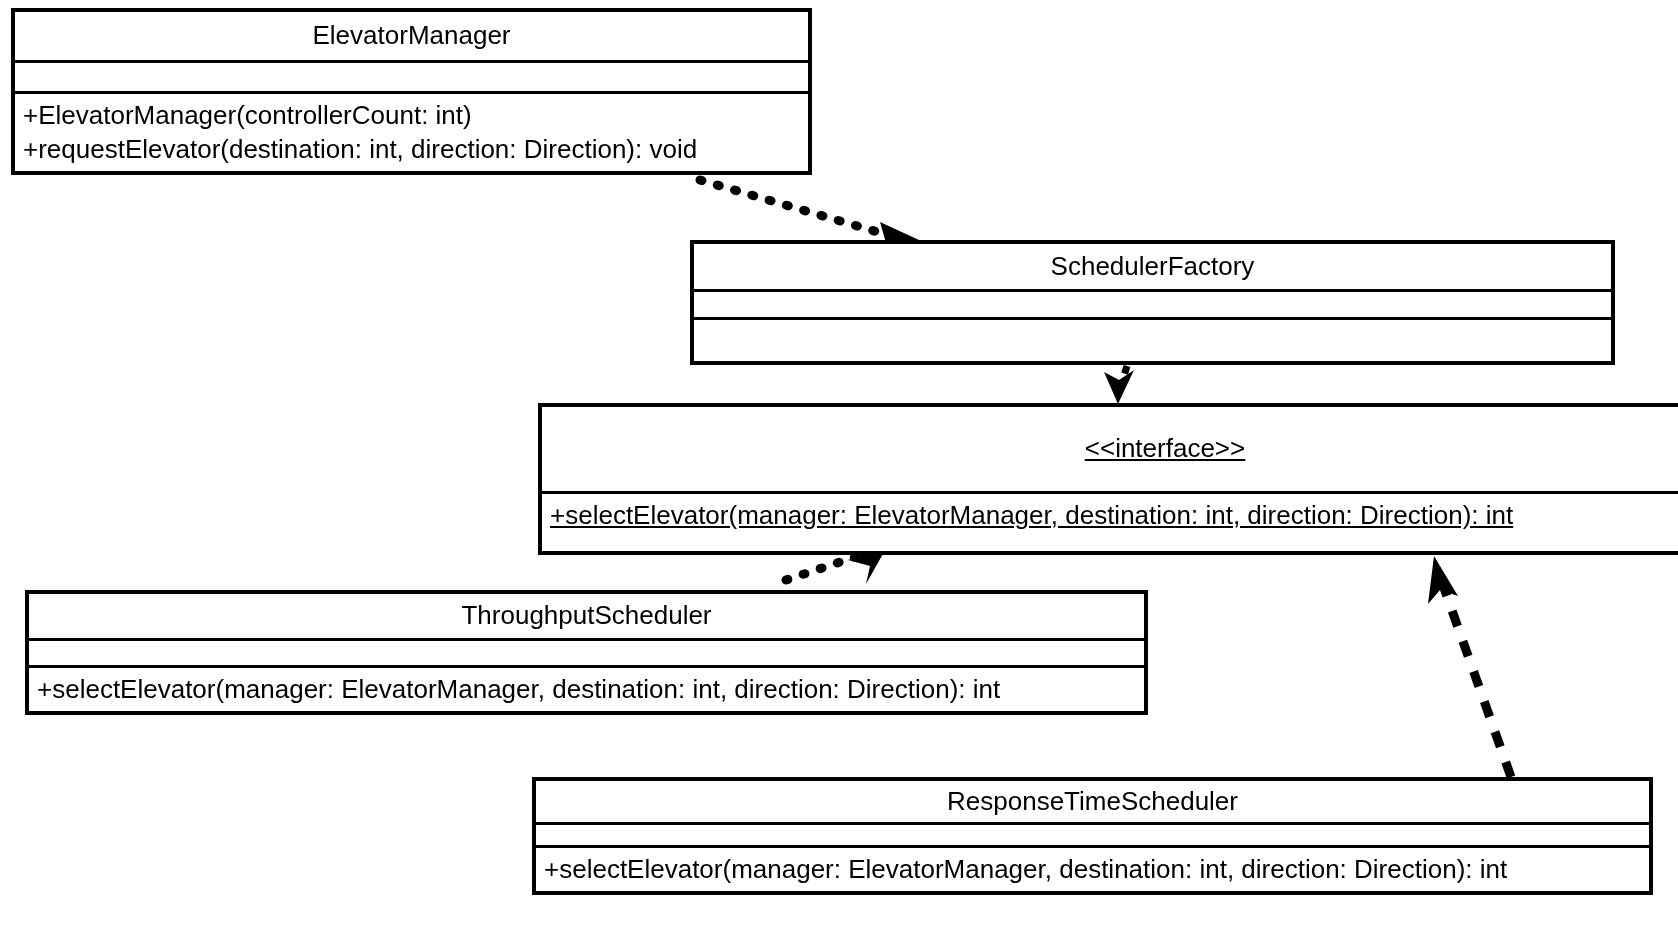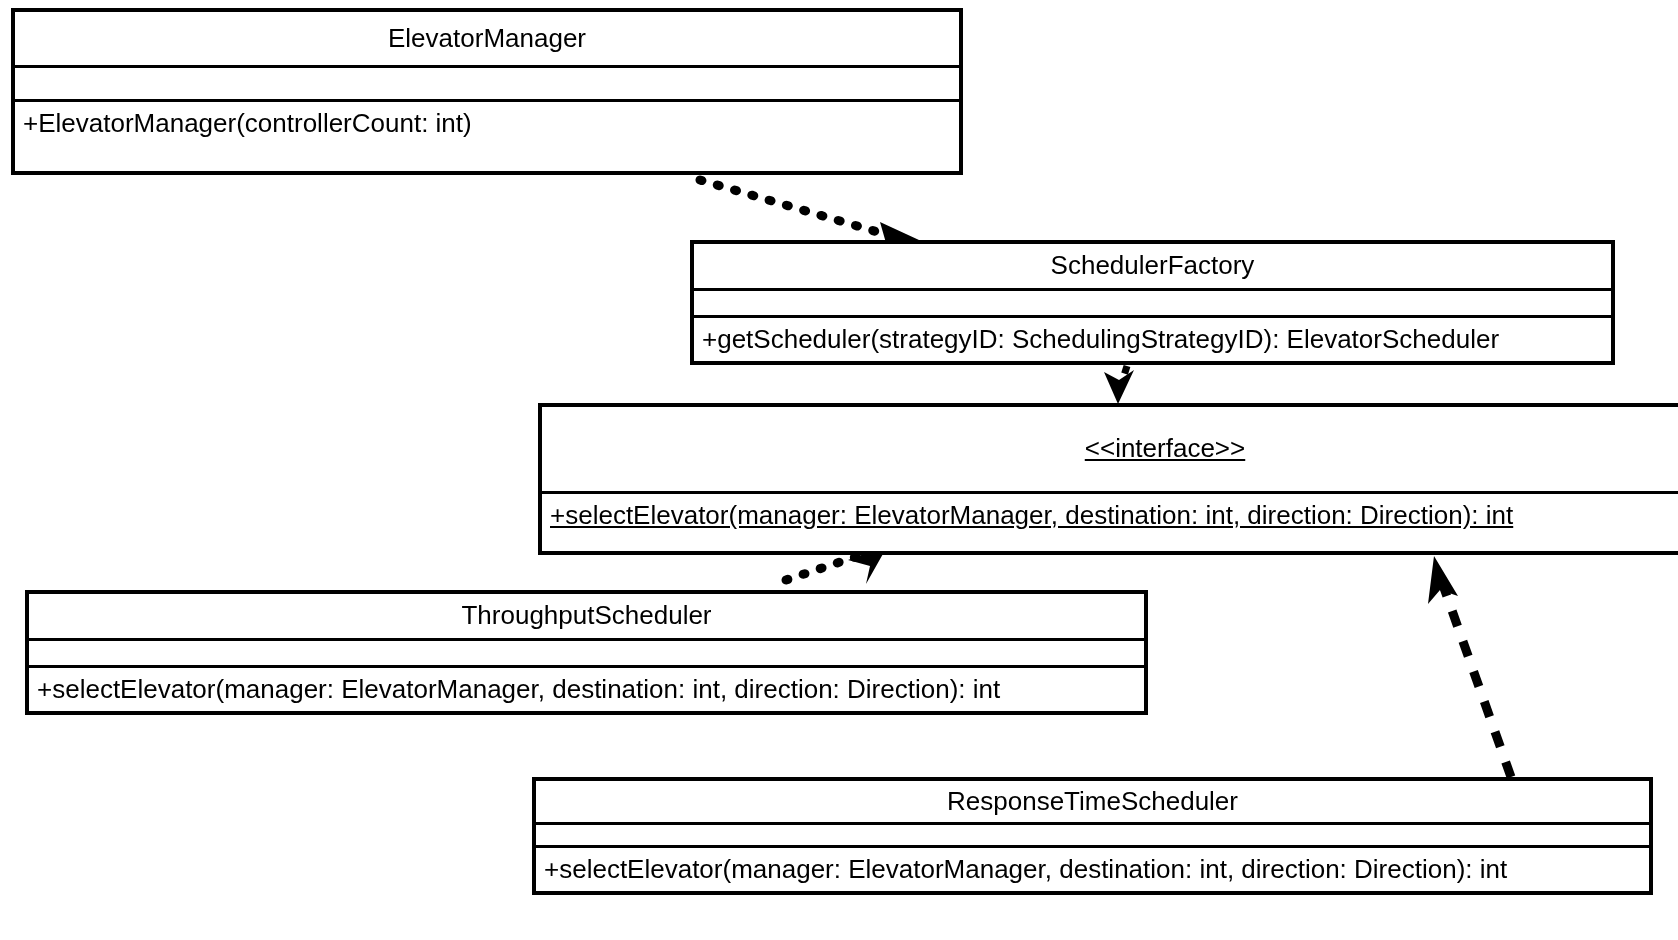--- a/index.html
+++ b/index.html
@@ -99,38 +99,36 @@
       <line x1="786" y1="580" x2="858" y2="556" stroke="#000000" stroke-width="9" stroke-dasharray="2 16" stroke-linecap="round"></line>
       <polygon points="888,545 848,560 870,566 866,584" fill="#000000"></polygon>
     </g>
 
     <g>
       <line x1="1511" y1="777" x2="1444" y2="588" stroke="#000000" stroke-width="9" stroke-dasharray="16 16" stroke-linecap="butt"></line>
       <polygon points="1434,556 1428,604 1440,590 1458,596" fill="#000000"></polygon>
     </g>
   </svg>
 
-  <div class="uml-class" style="left:11px; top:8px; width:952px; height:167px;">
+  <div class="uml-class" style="left:11px; top:8px; width:801px; height:167px;">
     <div class="uml-name-compartment" style="height:56px;">
       <div class="uml-class-name">ElevatorManager</div>
     </div>
     <div class="uml-attr-compartment empty-row" style="height:34px;"></div>
     <div class="uml-op-compartment">
       <div class="uml-operation">+ElevatorManager(controllerCount: int)</div>
+      <div class="uml-operation">+requestElevator(destination: int, direction: Direction): void</div>
     </div>
   </div>
 
   <div class="uml-class" style="left:690px; top:240px; width:925px; height:125px;">
     <div class="uml-name-compartment" style="height:48px;text-align:right;">
       <div class="uml-class-name">SchedulerFactory</div>
     </div>
     <div class="uml-attr-compartment empty-row" style="height:28px;"></div>
-    <div class="uml-op-compartment">
-      <div class="uml-operation">+getScheduler(strategyID: SchedulingStrategyID): ElevatorScheduler</div>
-    </div>
   </div>
 
   <div class="uml-class" style="left:538px; top:403px; width:1254px; height:152px;text-decoration:underline;">
     <div class="uml-name-compartment" style="height:87px;">
       <div class="uml-stereotype">&lt;&lt;interface&gt;&gt;</div>
     </div>
     <div class="uml-op-compartment">
       <div class="uml-operation">+selectElevator(manager: ElevatorManager, destination: int, direction: Direction): int</div>
     </div>
   </div>

